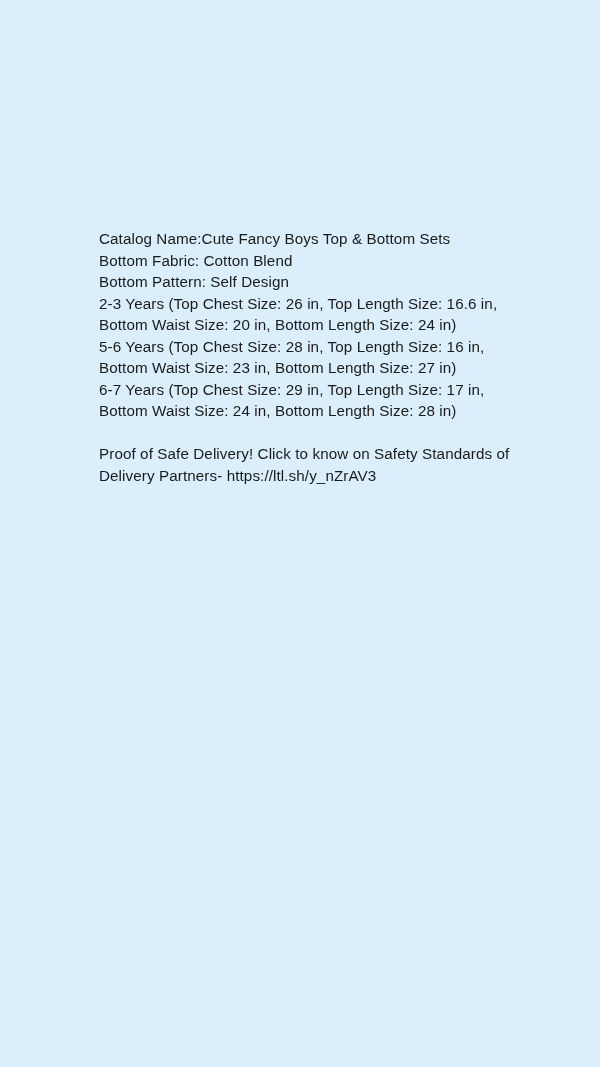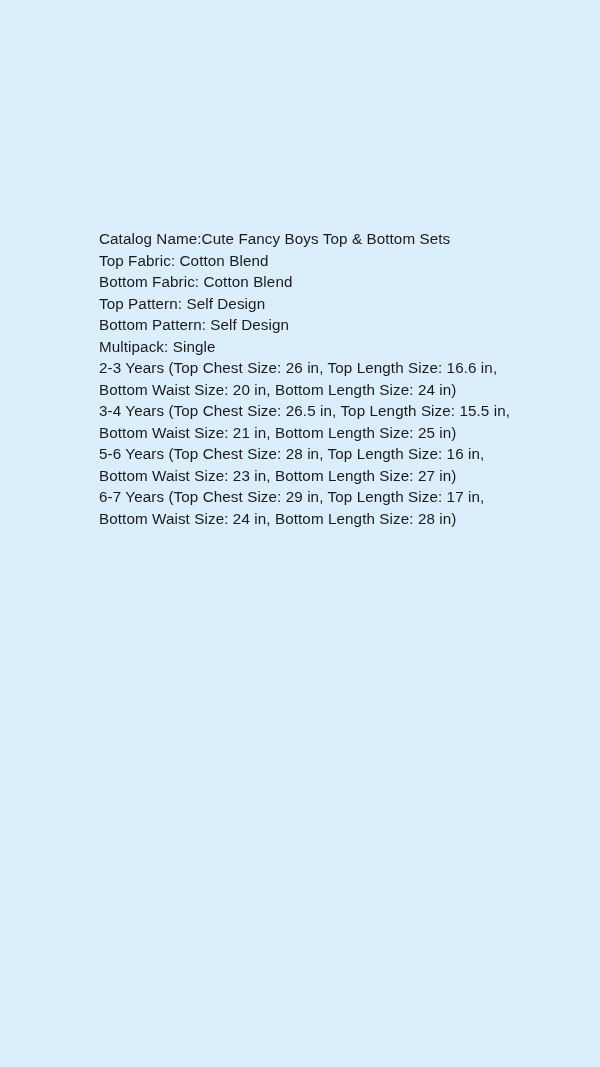--- a/index.html
+++ b/index.html
@@ -43,29 +43,26 @@
   }
 </style>
 </head>
 <body>
 
 <div class="page">
   <div class="content">
 
     <div class="line block">Catalog Name:Cute Fancy Boys Top &amp; Bottom Sets</div>
 
-    <div class="line block">Top Fabric: Cotton Blend</div>
     <div class="line block">Bottom Fabric: Cotton Blend</div>
-    <div class="line block">Top Pattern: Self Design</div>
     <div class="line block">Bottom Pattern: Self Design</div>
-    <div class="line block">Multipack: Single</div>
 
 
     <div class="line block">2-3 Years (Top Chest Size: 26 in, Top Length Size: 16.6 in, Bottom Waist Size: 20 in, Bottom Length Size: 24 in)</div>
-    <div class="line block">3-4 Years (Top Chest Size: 26.5 in, Top Length Size: 15.5 in, Bottom Waist Size: 21 in, Bottom Length Size: 25 in)</div>
     <div class="line block">5-6 Years (Top Chest Size: 28 in, Top Length Size: 16 in, Bottom Waist Size: 23 in, Bottom Length Size: 27 in)</div>
     <div class="line block">6-7 Years (Top Chest Size: 29 in, Top Length Size: 17 in, Bottom Waist Size: 24 in, Bottom Length Size: 28 in)</div>
 
     <div class="gap"></div>
 
+    <div class="line block">Proof of Safe Delivery! Click to know on Safety Standards of Delivery Partners- https://ltl.sh/y_nZrAV3</div>
 
   </div>
 </div>
 
 </body></html>

